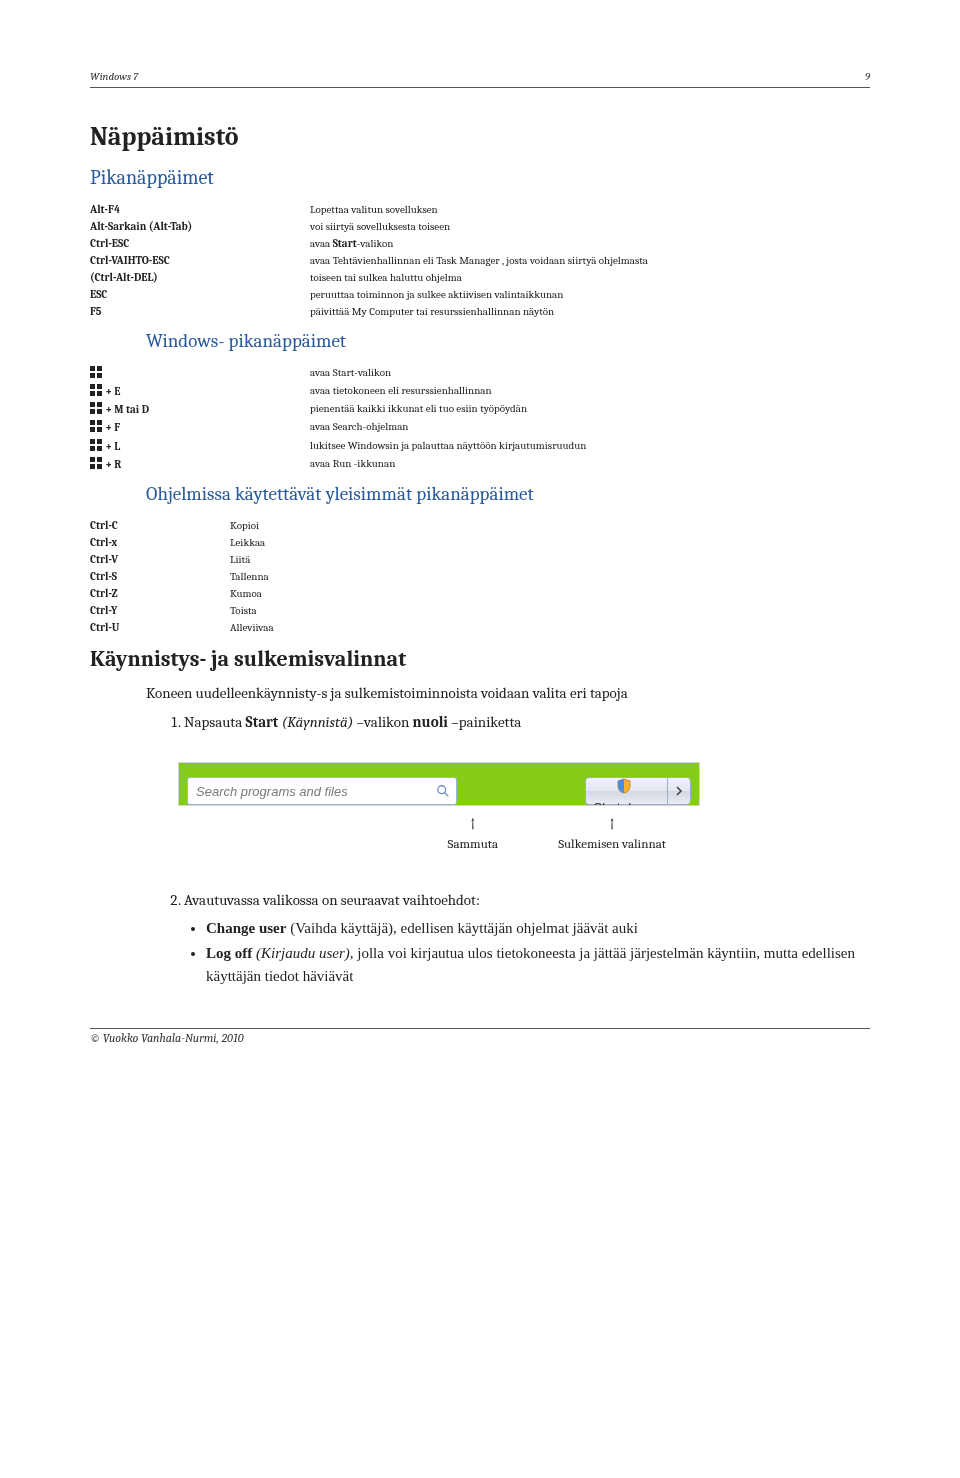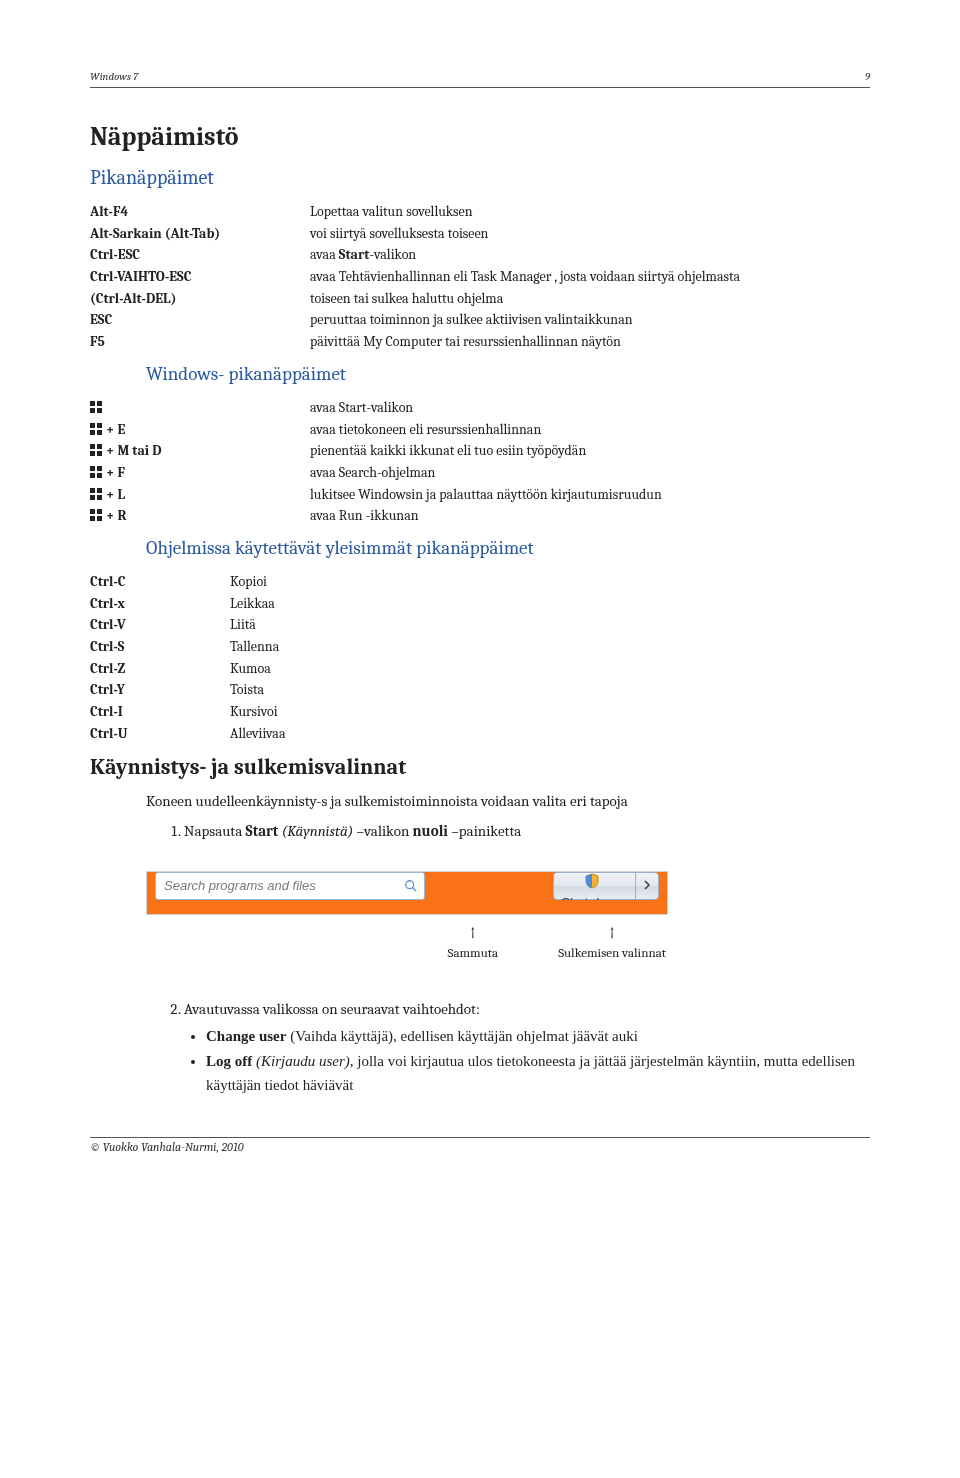--- a/index.html
+++ b/index.html
@@ -50,21 +50,21 @@
   h1.section {
     font-size: 22px;
     margin-top: 6px;
     margin-bottom: 10px;
   }
   .kv-block {
     margin-bottom: 10px;
   }
   .kv-row {
     display: flex;
-    font-size: 14px;
+    font-size: 11px;
     line-height: 1.55;
   }
   .kv-key {
     width: 220px;
     flex: 0 0 220px;
     font-weight: bold;
   }
   .kv-key.narrow {
     width: 140px;
     flex: 0 0 140px;
@@ -102,26 +102,26 @@
   ul.bullets {
     margin: 4px 0 0 0;
     padding: 0 0 0 22px;
     list-style-type: disc;
   }
   ul.bullets li {
     margin-bottom: 2px;
     font-family: Liberation Serif, serif;
   }
   .ui-shot {
-    margin: 28px 0 10px 56px;
+    margin: 28px 0 10px 88px;
     width: 520px;
     border: 1px solid #d3d3d3;
     display: flex;
-    align-items: flex-start;
-    background: #f97316;
+    align-items: flex-end;
+    background: #84cc16;
     height: 42px;
     position: relative;
   }
   .ui-search {
     margin-left: 8px;
     width: 270px;
     height: 28px;
     border: 1px solid #9ab6d8;
     border-radius: 3px;
     background: #fff;
@@ -303,24 +303,20 @@
         <span class="kv-key narrow">Ctrl-S</span>
         <span class="kv-val">Tallenna</span>
       </div>
     <div class="kv-row">
         <span class="kv-key narrow">Ctrl-Z</span>
         <span class="kv-val">Kumoa</span>
       </div>
     <div class="kv-row">
         <span class="kv-key narrow">Ctrl-Y</span>
         <span class="kv-val">Toista</span>
-      </div>
-    <div class="kv-row">
-        <span class="kv-key narrow">Ctrl-I</span>
-        <span class="kv-val">Kursivoi</span>
       </div>
     <div class="kv-row">
         <span class="kv-key narrow">Ctrl-U</span>
         <span class="kv-val">Alleviivaa</span>
       </div>
   </div>
 
   <h1 class="section">Käynnistys- ja sulkemisvalinnat</h1>
 
   <div class="body-block">

